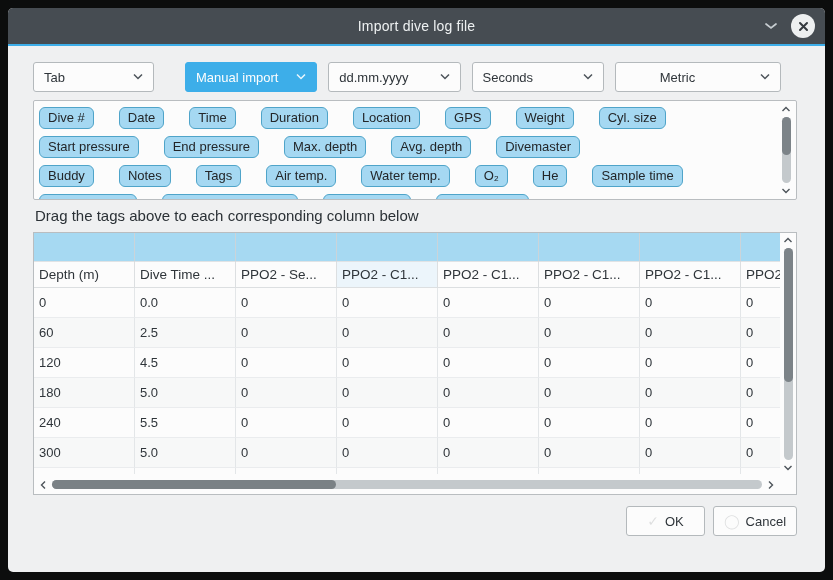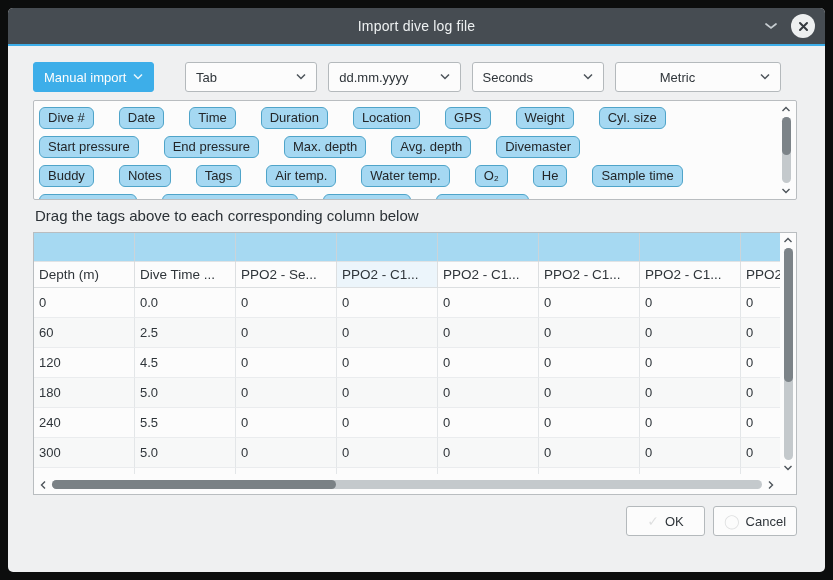--- a/index.html
+++ b/index.html
@@ -97,30 +97,30 @@
             <path d="M2 2l7 7M9 2l-7 7" fill="none" stroke="currentColor" stroke-width="2" stroke-linecap="round"></path>
           </svg>
       </span>
     </div>
   </div>
   <div class="accent-line"></div>
 
   <div class="content">
 
     <div class="dd-row" id="dropdowns">
+        <div class="dropdown">
+          <span>Tab</span>
+          <span class="dd-arrow">
+            <svg width="12" height="8" viewBox="0 0 12 8">
+              <path d="M2 1.5l4 4 4-4" fill="none" stroke="currentColor" stroke-width="1.5"></path>
+            </svg>
+          </span>
+        </div>
         <div class="dropdown selected">
           <span>Manual import</span>
-          <span class="dd-arrow">
-            <svg width="12" height="8" viewBox="0 0 12 8">
-              <path d="M2 1.5l4 4 4-4" fill="none" stroke="currentColor" stroke-width="1.5"></path>
-            </svg>
-          </span>
-        </div>
-        <div class="dropdown">
-          <span>Tab</span>
           <span class="dd-arrow">
             <svg width="12" height="8" viewBox="0 0 12 8">
               <path d="M2 1.5l4 4 4-4" fill="none" stroke="currentColor" stroke-width="1.5"></path>
             </svg>
           </span>
         </div>
         <div class="dropdown">
           <span>dd.mm.yyyy</span>
           <span class="dd-arrow">
             <svg width="12" height="8" viewBox="0 0 12 8">

